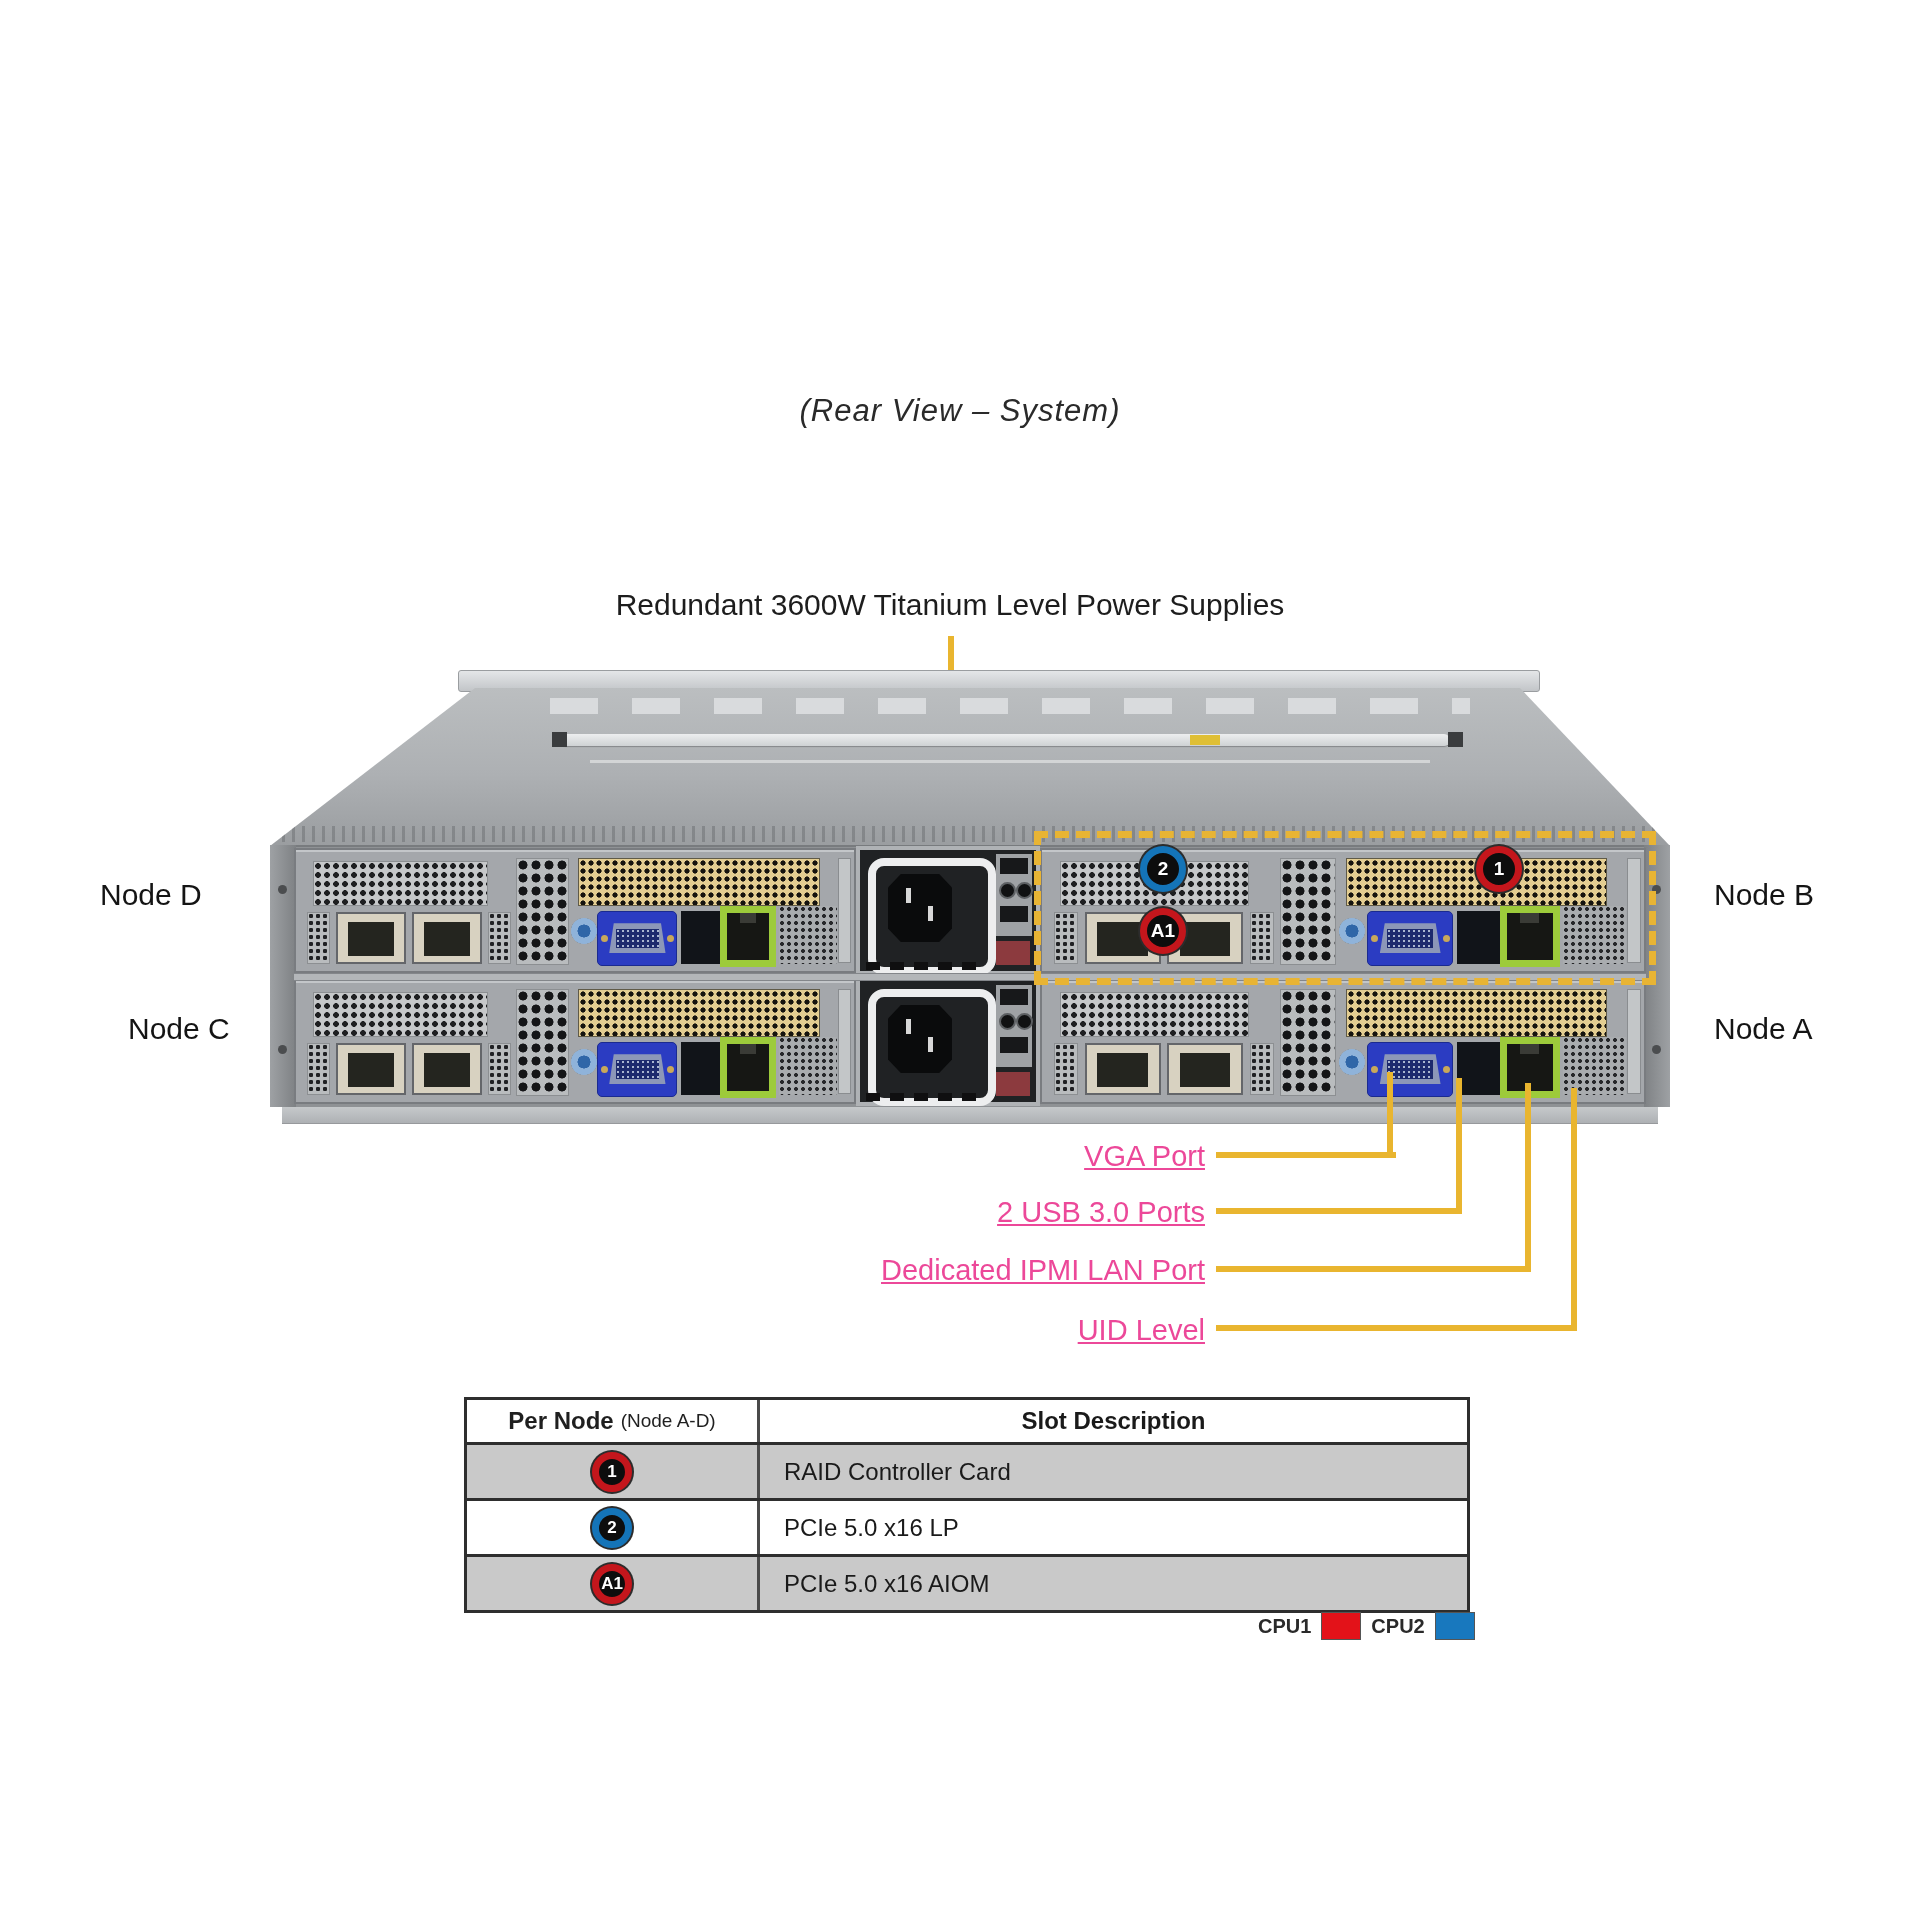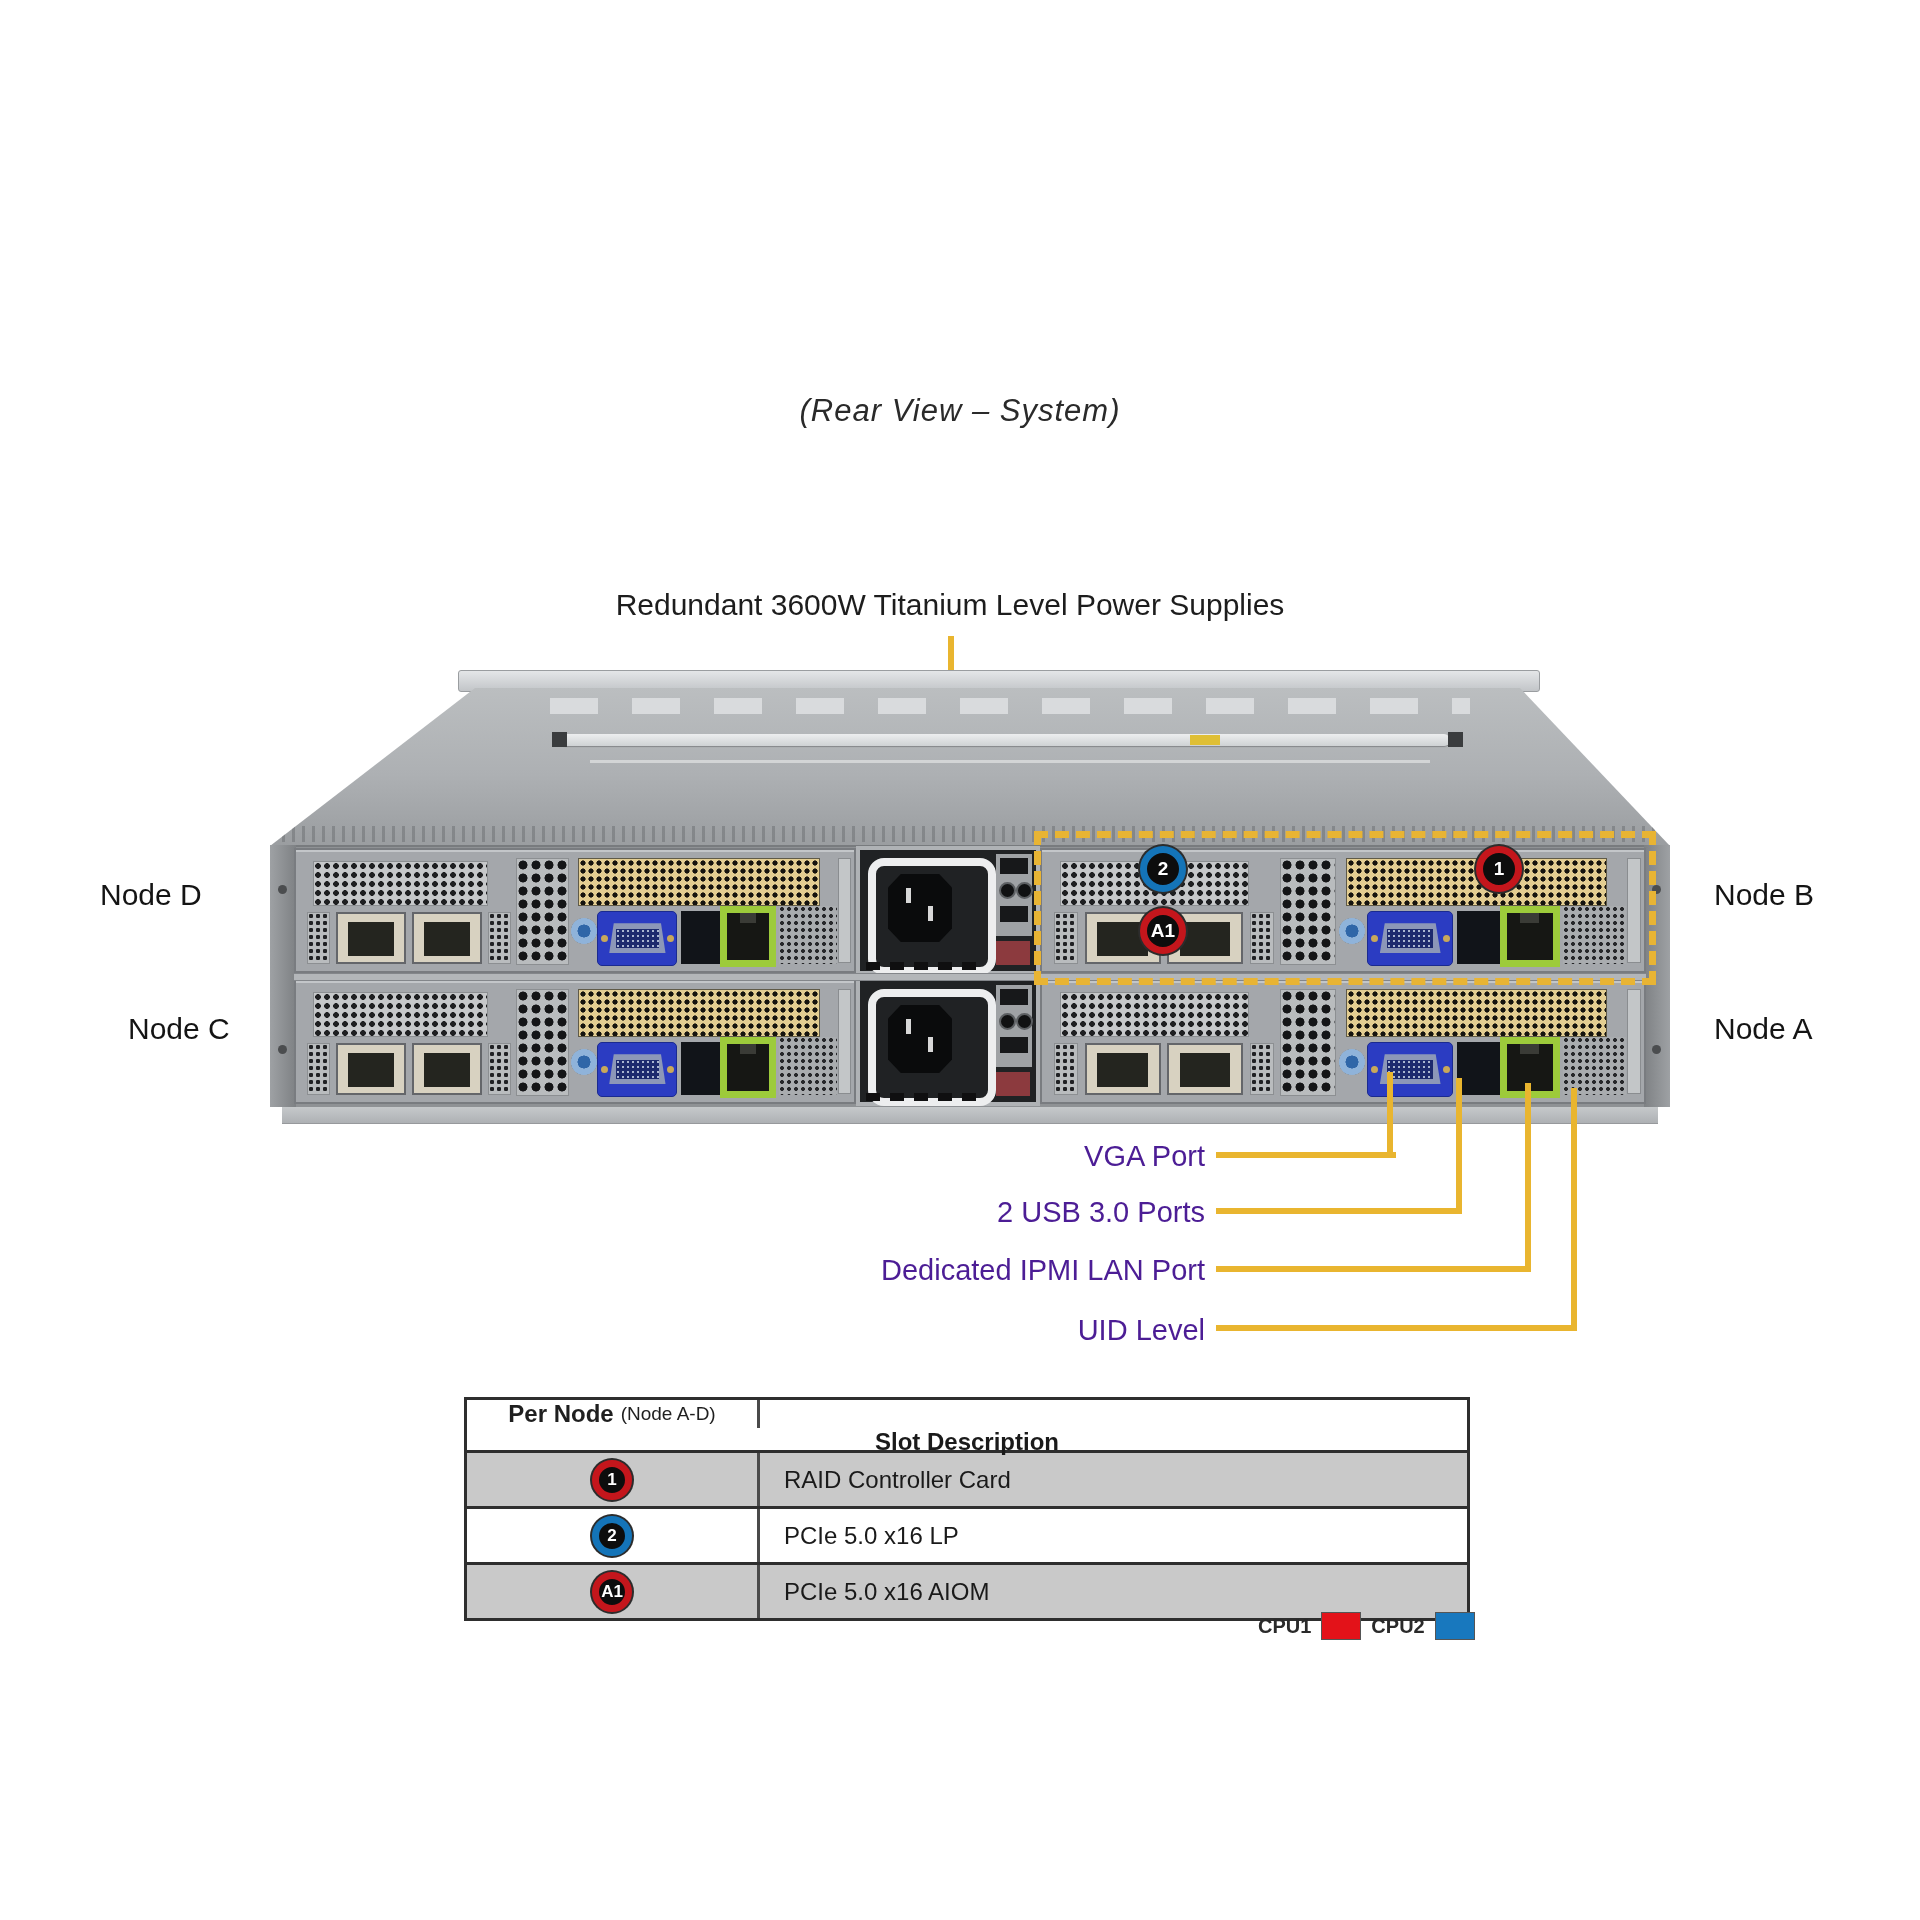--- a/index.html
+++ b/index.html
@@ -5,21 +5,21 @@
   html,body{margin:0;padding:0;background:#fff;}
   .canvas{
     position:relative;width:1920px;height:1920px;background:#ffffff;
     font-family:"Liberation Sans",sans-serif;color:#1f1f1f;overflow:hidden;
   }
   .abs{position:absolute;}
   
   .diagram-title{left:0;right:0;top:393px;text-align:center;font-size:31px;font-style:italic;color:#2a2a2a;letter-spacing:1px;}
   .psu-label{left:0;width:1900px;top:588px;text-align:center;font-size:30px;color:#1d1d1d;}
   .node-label{font-size:30px;color:#141414;}
-  .callout-label{font-size:29px;color:#4c1d95;text-align:right;width:600px;}
+  .callout-label{font-size:29px;color:#ec4899;text-align:right;width:600px;text-decoration:underline;}
   
   .yline{background:#E9B52F;}
   
   .flange{left:458px;top:670px;width:1080px;height:20px;background:linear-gradient(#E4E6E8,#C2C5C8);border:1px solid #9a9da0;border-radius:3px;}
   .lid{left:270px;top:688px;width:1400px;height:158px;
        clip-path:polygon(205px 0px,1250px 0px,1400px 158px,0px 158px);
        background:linear-gradient(180deg,#BBBEC0 0%,#ADB0B3 55%,#9A9DA0 100%);}
   .lid-slots{left:280px;top:10px;width:920px;height:16px;
        background:repeating-linear-gradient(90deg,#D9DBDD 0 48px,rgba(0,0,0,0) 48px 82px);}
   .lid-rail{left:290px;top:46px;width:890px;height:12px;background:linear-gradient(#EDEEEF,#CFD2D4);border-radius:6px;box-shadow:0 1px 1px rgba(0,0,0,.25);}
@@ -75,21 +75,21 @@
   .psu-dash{left:6px;bottom:1px;width:110px;height:8px;background:repeating-linear-gradient(90deg,#0f0f10 0 14px,rgba(0,0,0,0) 14px 24px);}
   
   .dashed-box{left:1034px;top:831px;width:622px;height:154px;border:7px dashed #E8B434;box-sizing:border-box;}
   .badge{width:46px;height:46px;border-radius:50%;background:#0d0d0d;color:#fff;font-weight:bold;font-size:19px;
       display:flex;align-items:center;justify-content:center;box-sizing:border-box;box-shadow:0 0 0 2px #2c2c2c;}
   .badge.red{border:7px solid #C4161C;}
   .badge.blue{border:7px solid #1474B8;}
   
   .slot-table{left:464px;top:1397px;width:1006px;border:3px solid #2e2e2e;background:#fff;box-sizing:border-box;}
   .t-row{display:flex;height:53px;border-top:3px solid #2e2e2e;align-items:stretch;}
-  .t-row.header{height:50px;border-top:none;flex-direction:column;}
+  .t-row.header{height:42px;border-top:none;}
   .t-row.gray{background:#C9C9C9;}
   .t-c1{width:293px;border-right:3px solid #4a4a4a;display:flex;align-items:center;justify-content:center;box-sizing:border-box;}
   .t-c2{flex:1;display:flex;align-items:center;padding-left:24px;font-size:24px;color:#1a1a1a;}
   .t-row.header .t-c2{justify-content:center;padding-left:0;font-weight:bold;font-size:24px;}
   .hdr-main{font-weight:bold;font-size:24px;}
   .hdr-sub{font-size:19px;margin-left:7px;}
   .t-badge{width:40px;height:40px;font-size:17px;}
   
   .legend{left:1258px;top:1612px;display:flex;align-items:center;gap:10px;}
   .legend .lg-label{font-size:20px;font-weight:bold;color:#2a2a2a;}

